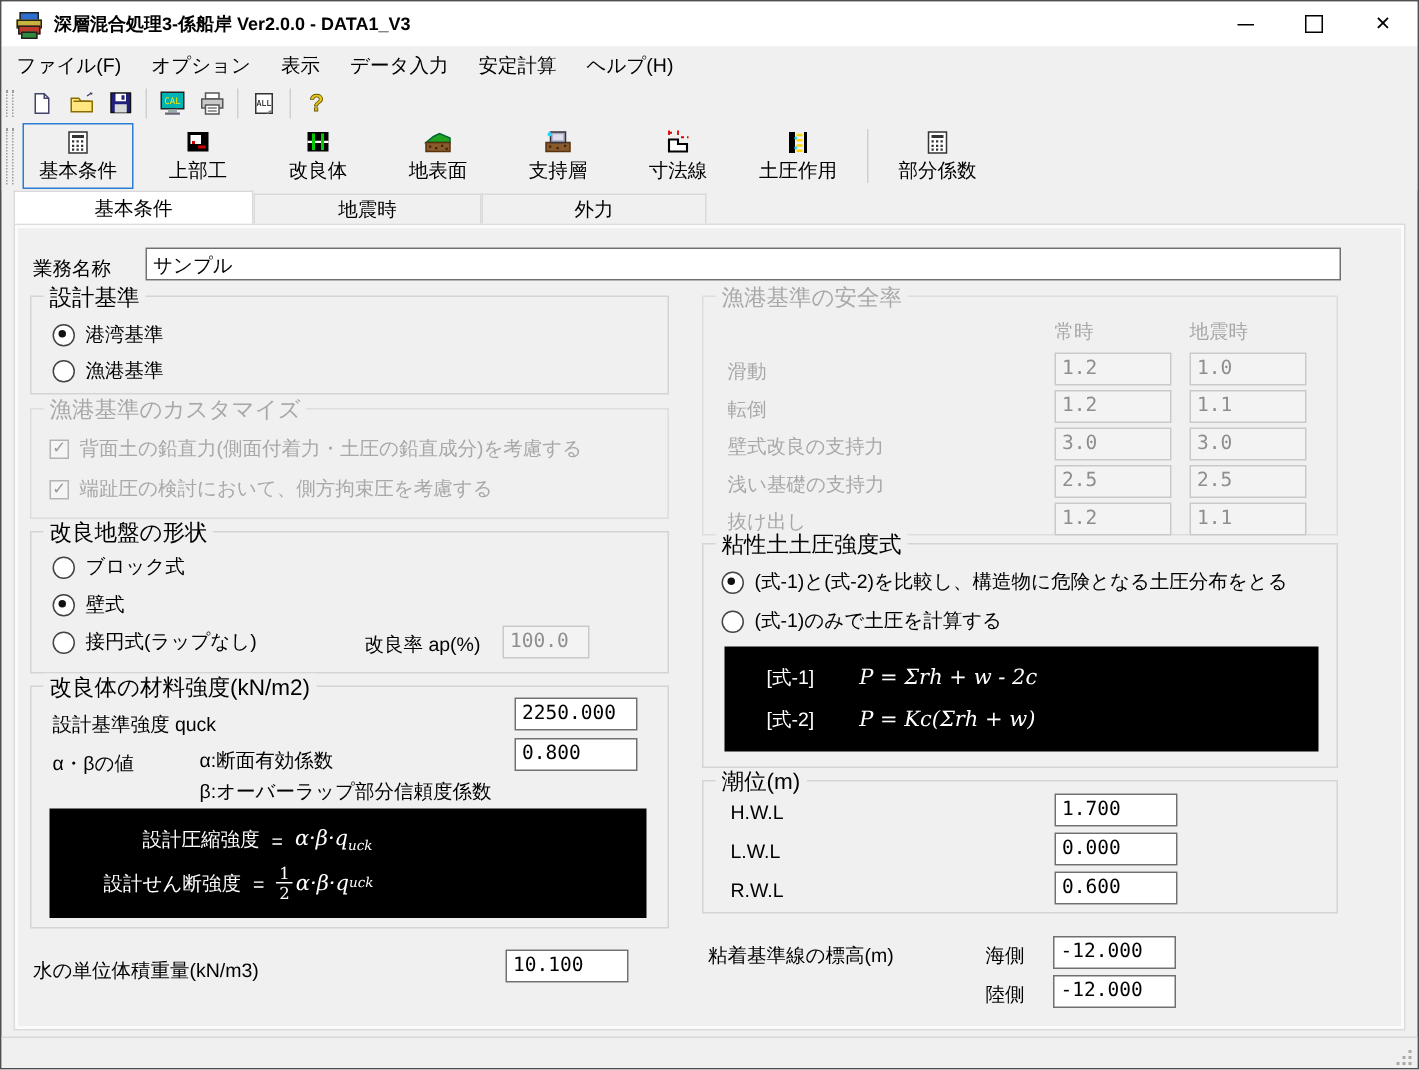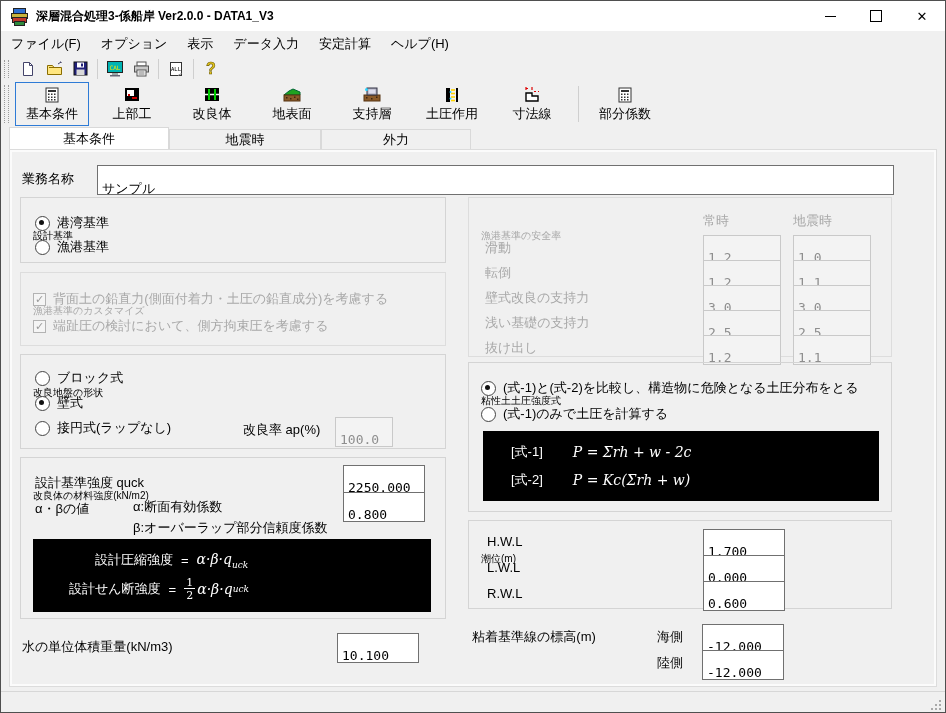--- a/index.html
+++ b/index.html
@@ -37,25 +37,25 @@
   .tabs{position:absolute;left:8px;top:127px;height:21px;display:flex;align-items:flex-end;z-index:3;}
   .tab{box-sizing:border-box;height:20px;display:flex;align-items:center;justify-content:center;
     background:#f0f0f0;border:1px solid #d9d9d9;border-bottom:none;font-size:13px;}
   .tab.active{height:22px;background:#ffffff;position:relative;z-index:4;}
   
   .panel{position:absolute;left:8px;top:148px;width:928px;height:538px;background:#f0f0f0;
     border:1px solid #dcdcdc;box-shadow:inset 0 0 0 2px #fbfbfb;box-sizing:border-box;z-index:2;}
   .lbl{position:absolute;white-space:nowrap;}
   .lbl.dis{color:#a8a8a8;}
   .fld{position:absolute;box-sizing:border-box;height:22px;background:#fff;border:1px solid #707070;
-    font-family:"DejaVu Sans Mono","Liberation Mono",monospace;font-size:13px;padding:14px 4px;white-space:nowrap;overflow:hidden;}
+    font-family:"DejaVu Sans Mono","Liberation Mono",monospace;font-size:13px;padding:2px 4px;white-space:nowrap;overflow:hidden;}
   .fld.dis{background:#f3f3f3;border-color:#c9c9c9;color:#8e8e8e;}
   .grp{position:absolute;border:1px solid #d4d4d4;box-sizing:border-box;}
   .grp.dis{border-color:#ddd;}
-  .grp .cap{position:absolute;top:-9px;left:8px;background:#f0f0f0;padding:0 4px;font-size:10px;white-space:nowrap;margin-top:40px;}
+  .grp .cap{position:absolute;top:-9px;left:8px;background:#f0f0f0;padding:0 4px;font-size:15px;white-space:nowrap;}
   .grp.dis .cap{color:#a8a8a8;}
   .radio{position:absolute;display:flex;align-items:center;gap:7px;white-space:nowrap;}
   .radio .rb{width:13px;height:13px;border:1px solid #444;border-radius:50%;background:#fff;position:relative;flex:0 0 auto;}
   .radio.checked .rb::after{content:"";position:absolute;left:3px;top:3px;width:5px;height:5px;border-radius:50%;background:#111;}
   .check{position:absolute;display:flex;align-items:center;gap:7px;white-space:nowrap;color:#a8a8a8;}
   .check .cb{width:13px;height:13px;box-sizing:border-box;border:1px solid #b3b3b3;background:#f5f5f5;
     color:#9a9a9a;font-size:11px;line-height:11px;text-align:center;flex:0 0 auto;}
   .fbox{position:absolute;background:#000;color:#fff;}
   .math{font-family:"DejaVu Serif","Liberation Serif",serif;font-style:italic;font-size:14px;}
   .math sub{font-size:9px;font-style:italic;}
@@ -225,46 +225,46 @@
           <g fill="#3c2510">
             <rect x="4" y="11" width="1.5" height="1.5"></rect>
             <rect x="9" y="12" width="1.5" height="1.5"></rect>
             <rect x="14" y="10.5" width="1.5" height="1.5"></rect>
           </g>
         </svg>
       <span class="blabel">支持層</span>
     </div>
 
     <div class="bigbtn">
+      <svg width="20" height="18" viewBox="0 0 20 18">
+          <path d="M4 7h6v3h6v5H4z" fill="#fff" stroke="#000" stroke-width="1.4"></path>
+          <g stroke="#d00" stroke-width="1.2">
+            <line x1="4" y1="2.5" x2="8" y2="2.5" stroke-dasharray="2 2"></line>
+            <line x1="12" y1="5.5" x2="17" y2="5.5" stroke-dasharray="2 2"></line>
+            <line x1="4" y1="1" x2="4" y2="4"></line>
+            <line x1="10" y1="1" x2="10" y2="4"></line>
+          </g>
+        </svg>
+      <span class="blabel">寸法線</span>
+    </div>
+
+    <div class="bigbtn">
       <svg width="18" height="18" viewBox="0 0 18 18">
           <rect x="3" y="2" width="4" height="14" fill="#000"></rect>
           <rect x="13" y="2" width="2" height="14" fill="#000"></rect>
           <g stroke="#ffd400" stroke-width="1.6">
             <line x1="8" y1="4" x2="12" y2="4"></line>
             <line x1="8" y1="7.5" x2="12" y2="7.5"></line>
             <line x1="8" y1="11" x2="12" y2="11"></line>
             <line x1="8" y1="14.5" x2="12" y2="14.5"></line>
           </g>
           <circle cx="7.5" cy="6" r="1" fill="#2ad4ff"></circle>
           <circle cx="7.5" cy="12.5" r="1" fill="#2ad4ff"></circle>
         </svg>
       <span class="blabel">土圧作用</span>
-    </div>
-
-    <div class="bigbtn">
-      <svg width="20" height="18" viewBox="0 0 20 18">
-          <path d="M4 7h6v3h6v5H4z" fill="#fff" stroke="#000" stroke-width="1.4"></path>
-          <g stroke="#d00" stroke-width="1.2">
-            <line x1="4" y1="2.5" x2="8" y2="2.5" stroke-dasharray="2 2"></line>
-            <line x1="12" y1="5.5" x2="17" y2="5.5" stroke-dasharray="2 2"></line>
-            <line x1="4" y1="1" x2="4" y2="4"></line>
-            <line x1="10" y1="1" x2="10" y2="4"></line>
-          </g>
-        </svg>
-      <span class="blabel">寸法線</span>
     </div>
 
     <div class="vsep2"></div>
 
     <div class="bigbtn">
       <svg width="18" height="18" viewBox="0 0 18 18">
           <rect x="3" y="2" width="12" height="14" fill="#fff" stroke="#333"></rect>
           <g fill="#333">
             <rect x="5" y="4" width="8" height="2"></rect>
             <rect x="5" y="7.5" width="1.5" height="1.5"></rect>

